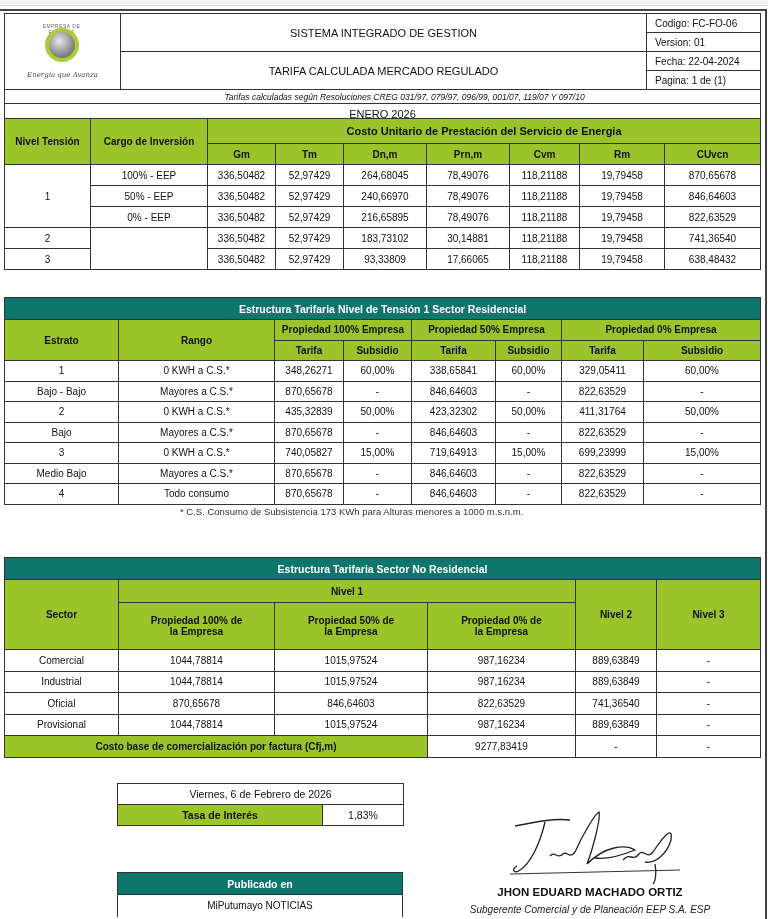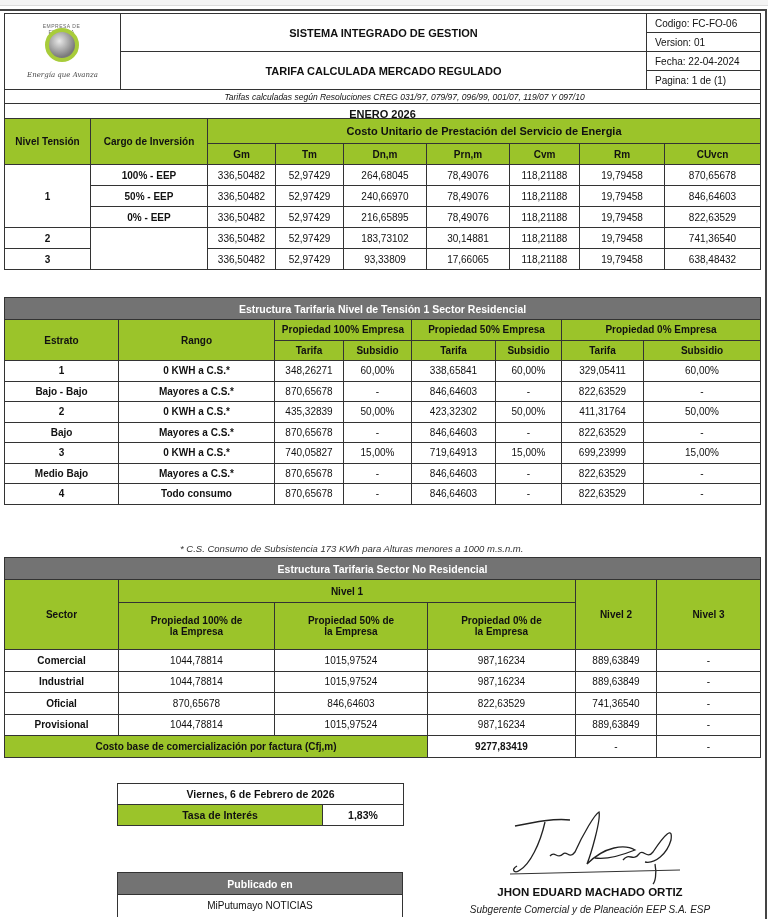--- a/index.html
+++ b/index.html
@@ -3,22 +3,22 @@
 <meta charset="utf-8">
 <style>
   * { box-sizing: border-box; margin: 0; padding: 0; }
   html, body { width: 768px; height: 919px; background: #ffffff; overflow: hidden; }
   body { font-family: "Liberation Sans", sans-serif; color: #111; font-size: 10px; position: relative; }
   .topstrip { position: absolute; left: 0; top: 0; width: 768px; height: 6px; background: #f4f4f4; border-bottom: 1px solid #ddd; }
   .frame { position: absolute; left: 0; top: 9px; width: 767px; height: 912px; border-top: 2px solid #444; border-right: 2px solid #444; }
   table { border-collapse: collapse; position: absolute; table-layout: fixed; }
   td, th { border: 1px solid #333; text-align: center; vertical-align: middle; font-weight: normal; font-size: 10px; }
   .green { background: #9bc42a; font-weight: bold; }
-  .gray { background: #737373; color: #fff; font-weight: bold; font-size: 10.5px; margin-top: 17px; }
-  .b { font-weight: bold; }
+  .gray { background: #0f766e; color: #fff; font-weight: bold; font-size: 10.5px; margin-top: 17px; }
+  .b { font-weight: normal; }
   .it { font-style: italic; padding-left: 44px; }
 
   
   #hdr { left: 4px; top: 13px; width: 756px; }
   #hdr td { height: 19px; }
   .logo-cell { width: 116px; }
   .meta { text-align: left; padding-left: 8px; font-size: 10px; white-space: nowrap; }
   .logo { position: relative; width: 110px; height: 58px; margin: 0 auto; }
   .logo .ring { position: absolute; left: 37px; top: 5px; width: 34px; height: 34px; border-radius: 50%; border: 4px solid #a8cc3a; background: radial-gradient(circle at 40% 35%, #e8e8e8, #7a7a7a 70%); }
   .logo .arc { position: absolute; left: 31px; top: 0px; width: 46px; height: 20px; font-size: 5px; color: #666; text-align: center; letter-spacing: 0.5px; }
@@ -28,21 +28,21 @@
   #t1 { left: 4px; top: 118px; width: 756px; }
   #t1 td { height: 21px; }
   #t1 .h1 { height: 25px; font-size: 11px; }
   #t1 .h2 { height: 21px; }
 
   
   #t2 { left: 4px; top: 297px; width: 756px; }
   #t2 td { height: 20.5px; }
   #t2 .cap td { height: 22px; }
 
-  .note { position: absolute; left: 180px; top: 543px; font-size: 9.5px; font-style: italic; color: #333; }
+  .note { position: absolute; left: 180px; top: 506px; font-size: 9.5px; color: #333; }
 
   
   #t3 { left: 4px; top: 557px; width: 756px; }
   #t3 td { height: 21.5px; }
   #t3 .cap td { height: 22px; }
 
   
   #pay { left: 117px; top: 783px; width: 286px; }
   #pay td { height: 21px; font-size: 10.5px; }
   #pub { left: 117px; top: 872px; width: 286px; }

